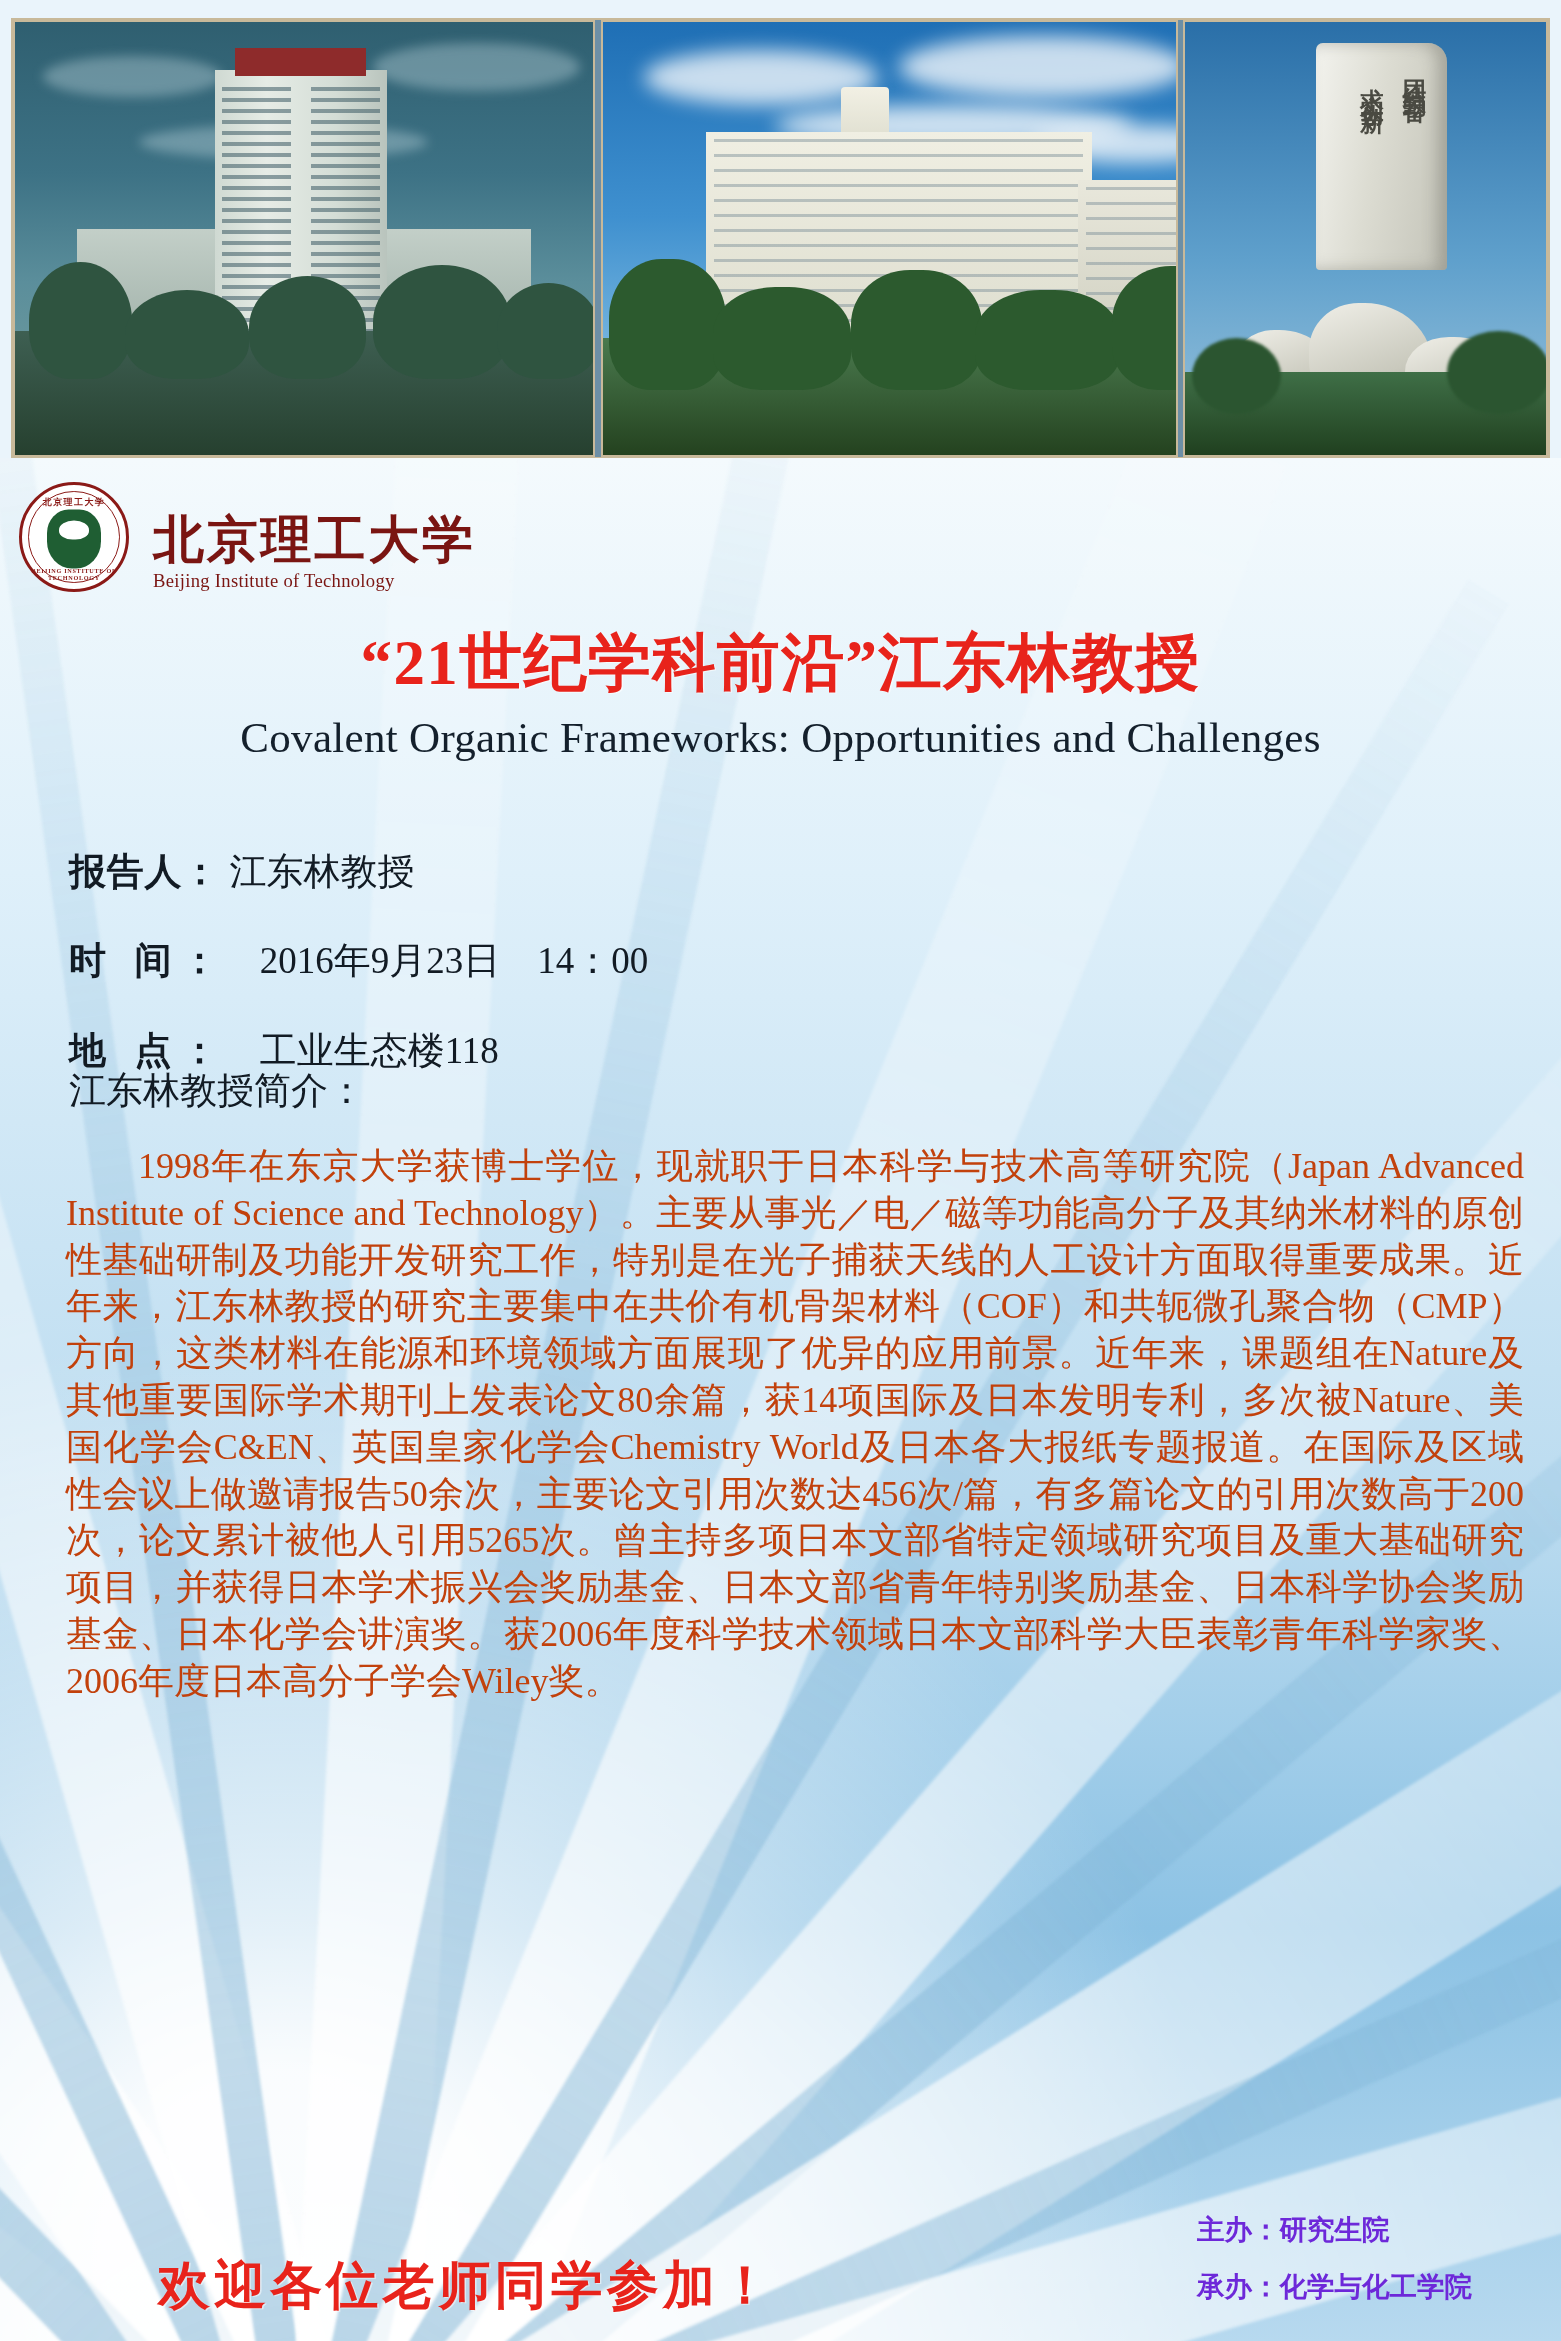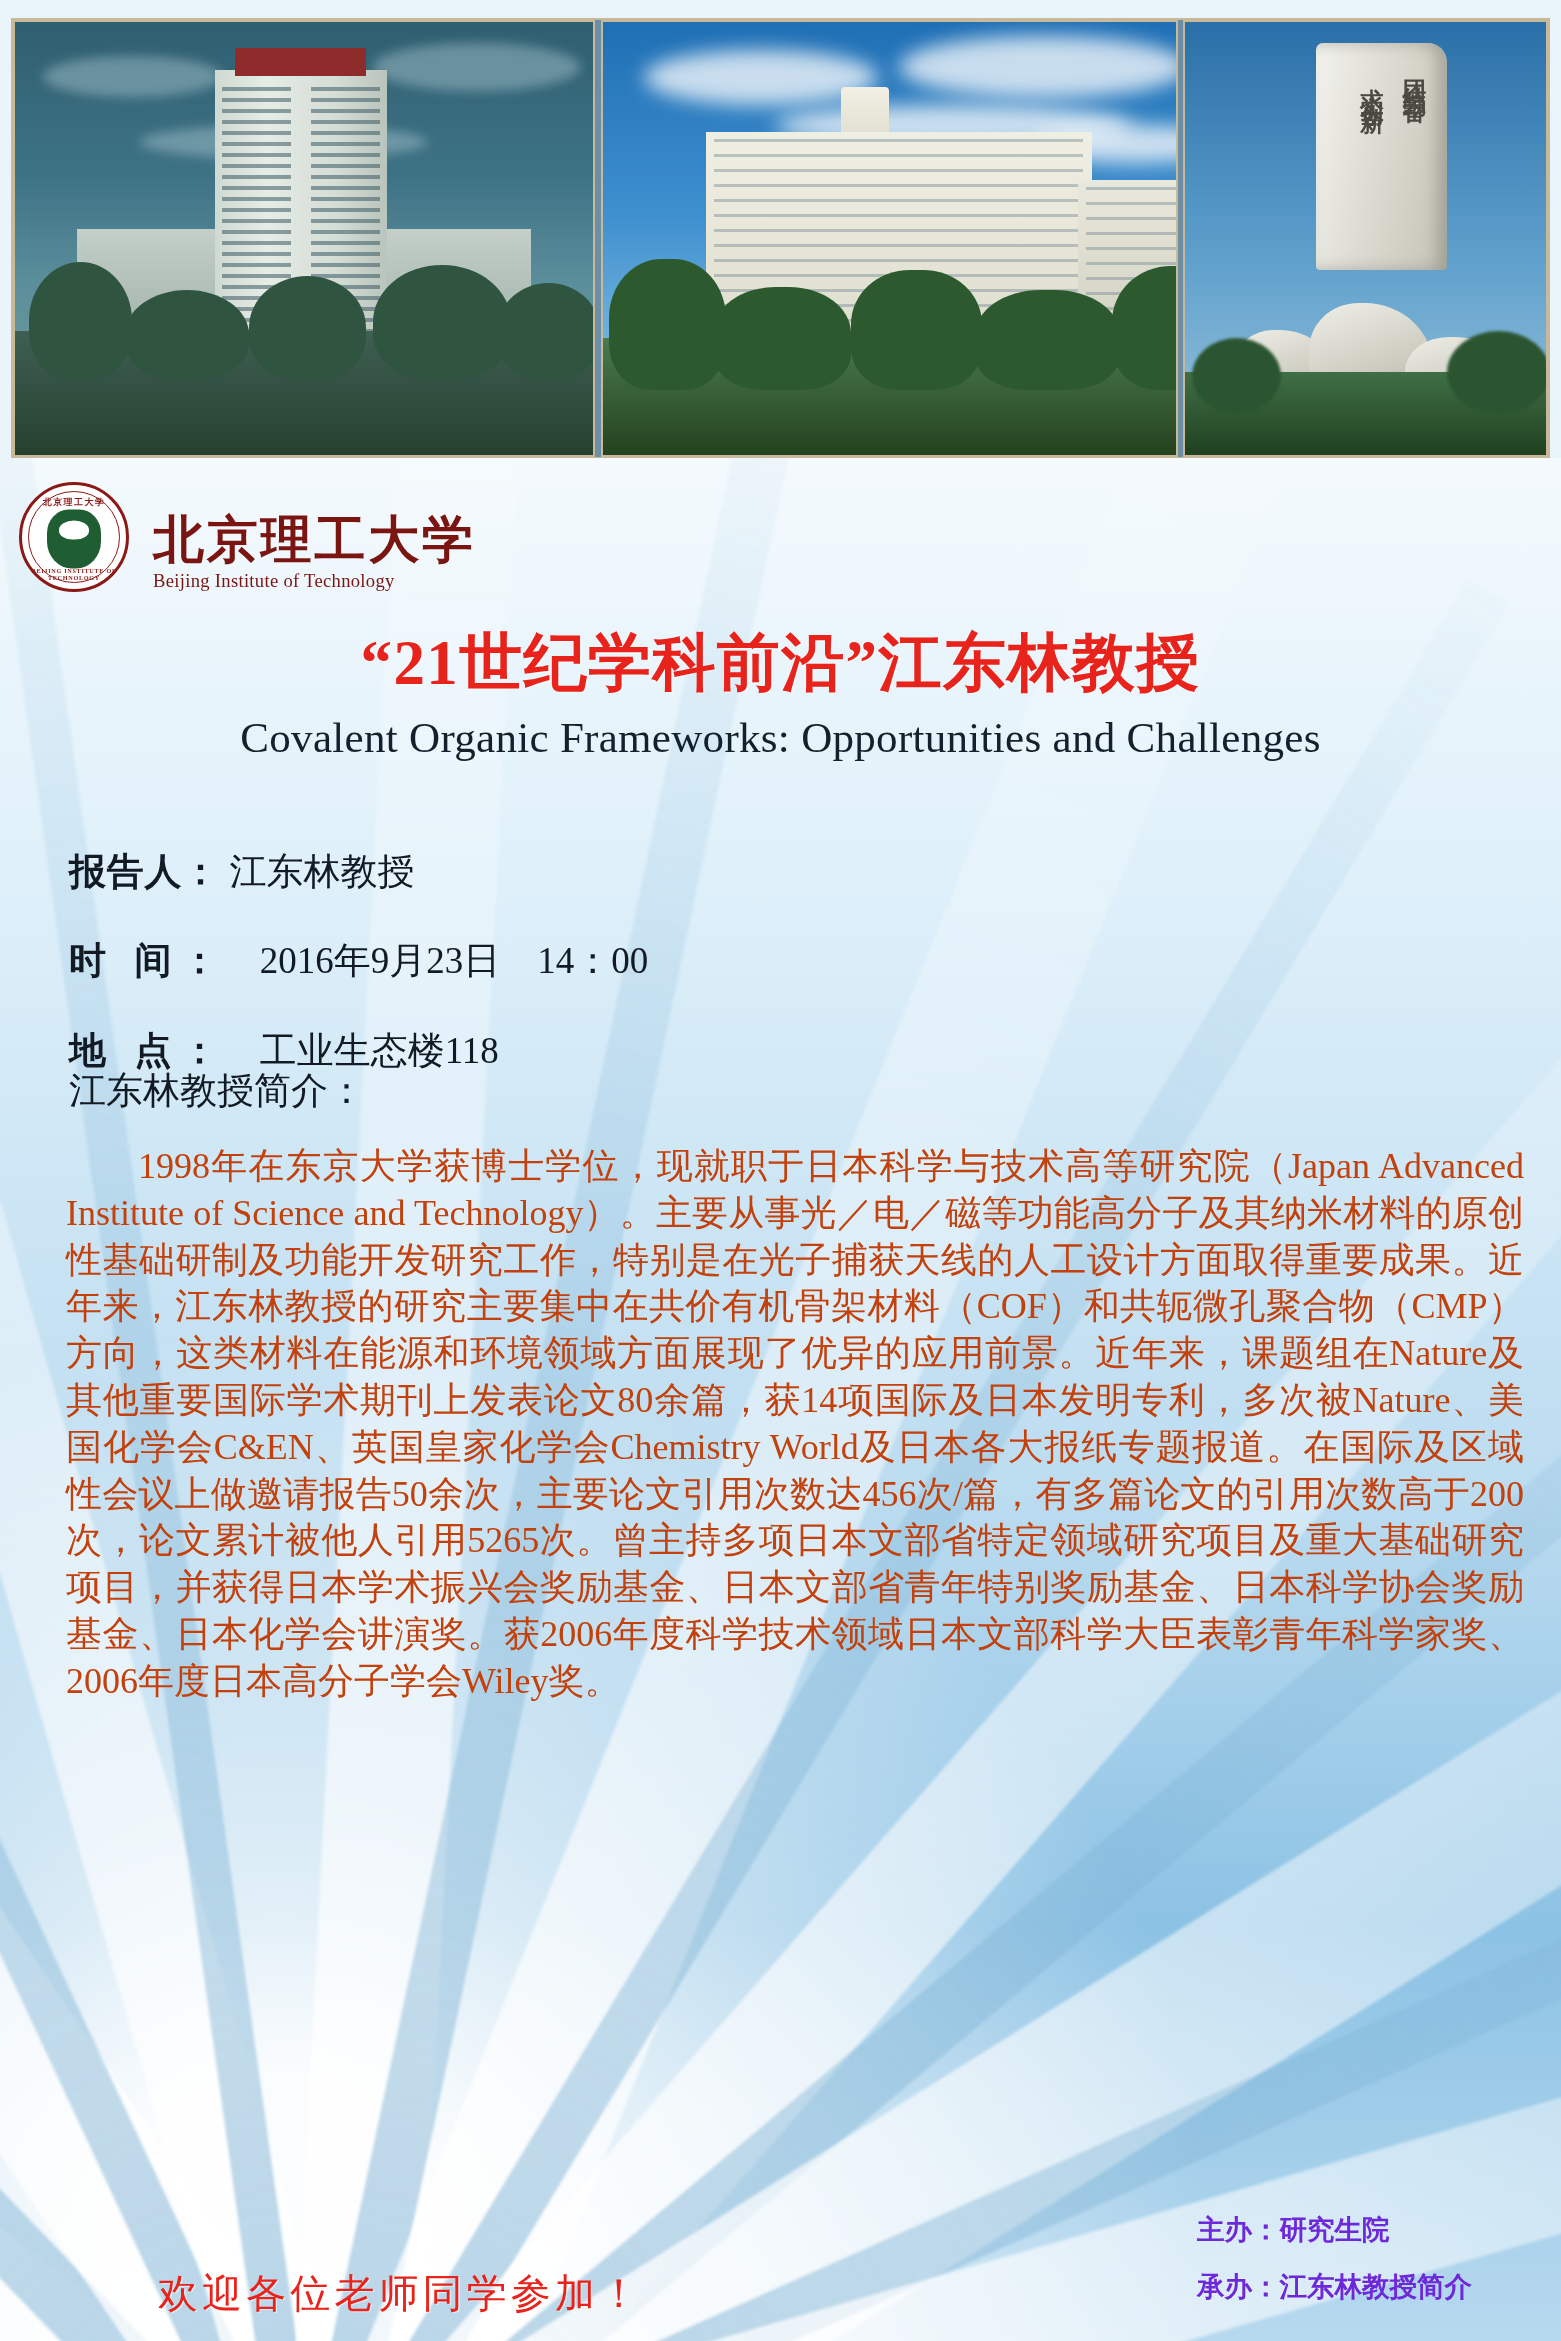--- a/index.html
+++ b/index.html
@@ -337,22 +337,22 @@
     text-align: justify;
     text-indent: 72px;
   }
 
   
   .welcome {
     position: absolute;
     left: 158px;
     bottom: 20.7px;
     font-family: "Liberation Serif", serif;
-    font-weight: normal;
-    font-size: 40px;
+    font-weight: bold;
+    font-size: 52px;
     color: #e8231b;
     letter-spacing: 4.1px;
     text-shadow: 1.4px 1.4px 0 rgba(255,255,255,0.5);
   }
   .org-block {
     position: absolute;
     right: 89px;
     bottom: 26px;
     text-align: left;
     font-family: "Liberation Serif", serif;
@@ -481,17 +481,17 @@
   </div>
 
   <div class="bio-title" style="top:1066px;">江东林教授简介：</div>
 
   <div class="bio-body" style="top:1143px;">1998年在东京大学获博士学位，现就职于日本科学与技术高等研究院（Japan Advanced Institute of Science and Technology）。主要从事光／电／磁等功能高分子及其纳米材料的原创性基础研制及功能开发研究工作，特别是在光子捕获天线的人工设计方面取得重要成果。近年来，江东林教授的研究主要集中在共价有机骨架材料（COF）和共轭微孔聚合物（CMP）方向，这类材料在能源和环境领域方面展现了优异的应用前景。近年来，课题组在Nature及其他重要国际学术期刊上发表论文80余篇，获14项国际及日本发明专利，多次被Nature、美国化学会C&amp;EN、英国皇家化学会Chemistry World及日本各大报纸专题报道。在国际及区域性会议上做邀请报告50余次，主要论文引用次数达456次/篇，有多篇论文的引用次数高于200次，论文累计被他人引用5265次。曾主持多项日本文部省特定领域研究项目及重大基础研究项目，并获得日本学术振兴会奖励基金、日本文部省青年特别奖励基金、日本科学协会奖励基金、日本化学会讲演奖。获2006年度科学技术领域日本文部科学大臣表彰青年科学家奖、2006年度日本高分子学会Wiley奖。</div>
 
   <div class="welcome">欢迎各位老师同学参加！</div>
 
   <div class="org-block">
     <div>主办：研究生院</div>
-    <div>承办：江东林教授简介</div>
+    <div>承办：化学与化工学院</div>
   </div>
 
 </div>
 
 
 </body></html>

